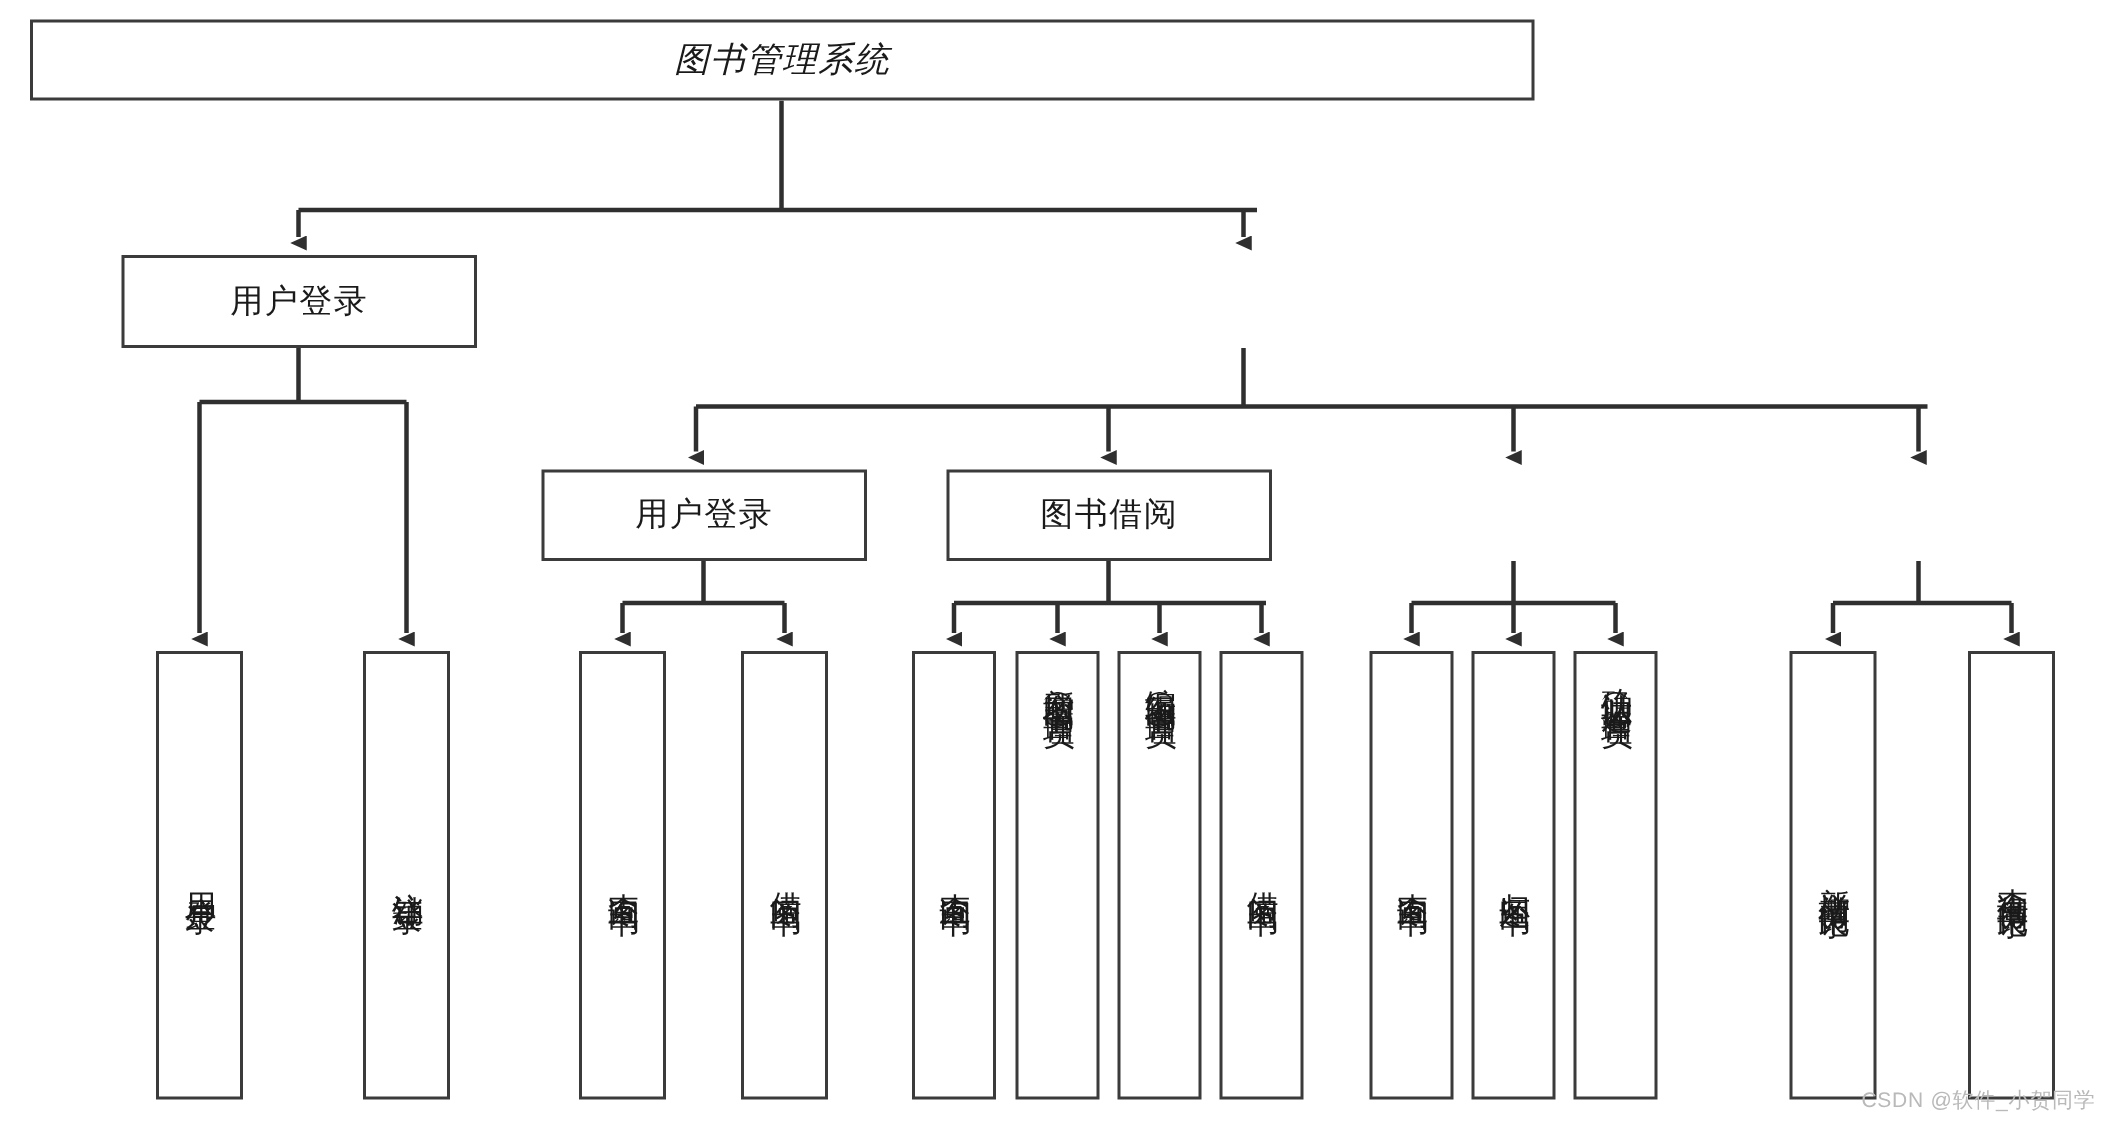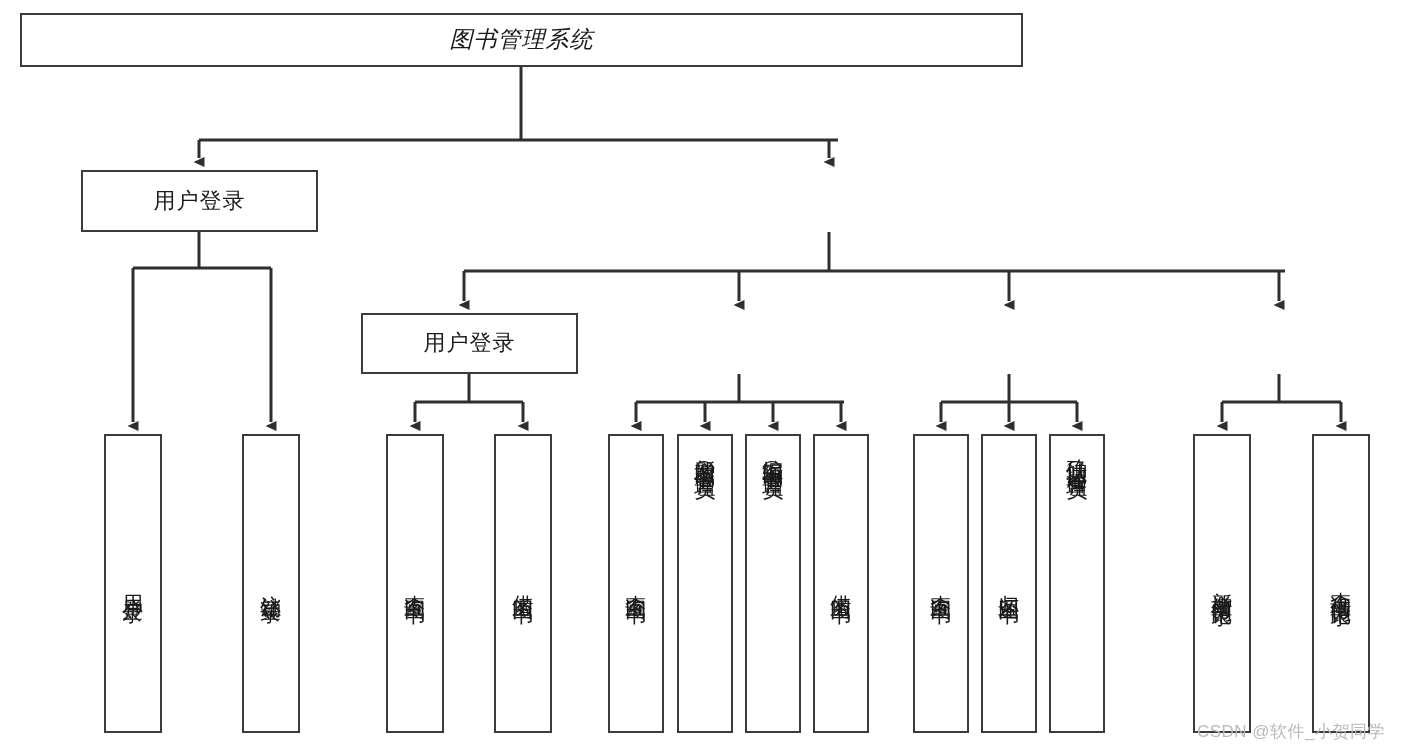--- a/index.html
+++ b/index.html
@@ -57,23 +57,23 @@
   }
   .node.vert.top-align {
     justify-content: flex-start;
     padding-top: 6px;
   }
   .node.vert .vlabel {
     display: block;
   }
   #watermark {
     position: absolute;
-    right: 20px;
+    right: 8px;
     bottom: 4px;
-    font-size: 17px;
+    font-size: 14px;
     color: #b9b9b9;
     letter-spacing: 0.5px;
     white-space: nowrap;
     user-select: none;
     margin-top: 20px;
   }
 </style>
 </head>
 <body>
 
@@ -133,20 +133,23 @@
     <span>图书管理系统</span>
   </div>
 
   <div class="node horiz" style="left:81px; top:170px; width:237px; height:62px;">
     <span>用户登录</span>
   </div>
 
   <div class="node horiz" style="left:361px; top:313px; width:217px; height:61px;">
     <span>用户登录</span>
   </div>
+  <div class="node horiz" style="left:631px; top:313px; width:217px; height:61px;">
+    <span>图书借阅</span>
+  </div>
 
   <div class="node vert" style="left:104px; top:434px; width:58px; height:299px;">
     <span class="vlabel">用户登录</span>
   </div>
   <div class="node vert" style="left:242px; top:434px; width:58px; height:299px;">
     <span class="vlabel">注销登录</span>
   </div>
 
   <div class="node vert" style="left:386px; top:434px; width:58px; height:299px;">
     <span class="vlabel">查询图书</span>

